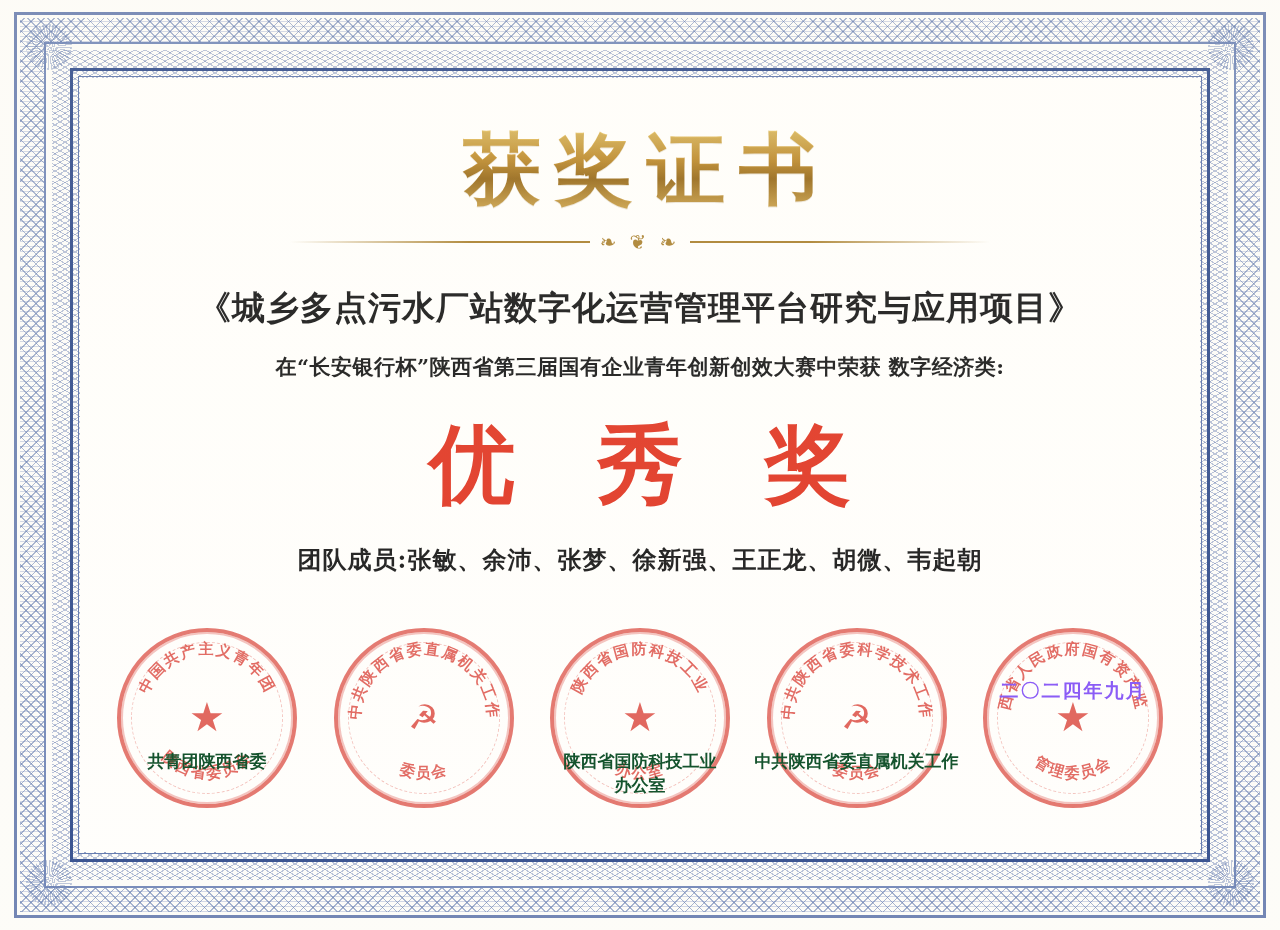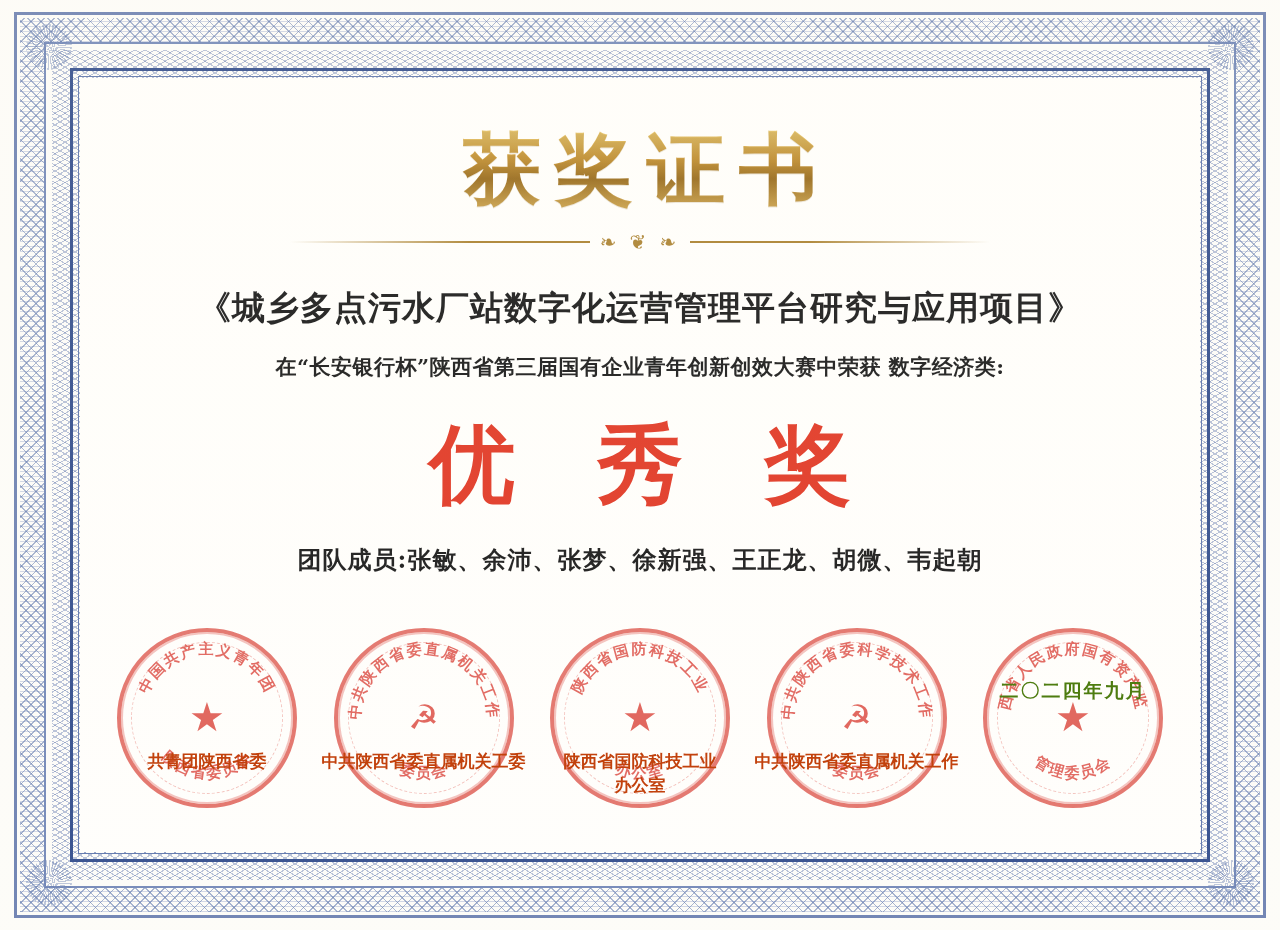--- a/index.html
+++ b/index.html
@@ -247,32 +247,32 @@
   }
 
   .seal-caption {
     position: relative;
     z-index: 3;
     margin-top: 96px;
     text-align: center;
     font-family: "DejaVu Serif", serif;
     font-size: 17px;
     font-weight: 700;
-    color: #c2410c;
+    color: #14532d;
     line-height: 1.4;
     white-space: pre-line;
   }
   .seal-date {
     position: relative;
     z-index: 3;
     margin-top: 24px;
     font-family: "DejaVu Serif", serif;
     font-size: 19px;
     font-weight: 700;
-    color: #4d7c0f;
+    color: #8b5cf6;
     letter-spacing: 2px;
   }
 
   .scan-tint {
     position: absolute;
     inset: 0;
     pointer-events: none;
     background: linear-gradient(180deg, rgba(255,250,235,0.12), rgba(250,250,255,0.06));
   }
 </style>
@@ -337,21 +337,20 @@
           <div class="arc">
             <svg viewBox="0 0 172 172">
               <path id="arcTop1" d="M 22,86 A 64,64 0 0 1 150,86" fill="none"></path>
               <path id="arcBot1" d="M 26,86 A 60,60 0 0 0 146,86" fill="none"></path>
               <text><textPath href="#arcTop1" startOffset="50%" text-anchor="middle">中共陕西省委直属机关工作</textPath></text>
               <text><textPath href="#arcBot1" startOffset="50%" text-anchor="middle">委员会</textPath></text>
             </svg>
           </div>
           <div class="star">☭</div>
         </div>
-        <div class="seal-caption">中共陕西省委直属机关工委</div>
       </div>
 
       <div class="seal-block">
         <div class="stamp">
           <div class="ring-text"></div>
           <div class="arc">
             <svg viewBox="0 0 172 172">
               <path id="arcTop2" d="M 22,86 A 64,64 0 0 1 150,86" fill="none"></path>
               <path id="arcBot2" d="M 26,86 A 60,60 0 0 0 146,86" fill="none"></path>
               <text><textPath href="#arcTop2" startOffset="50%" text-anchor="middle">陕西省国防科技工业</textPath></text>

